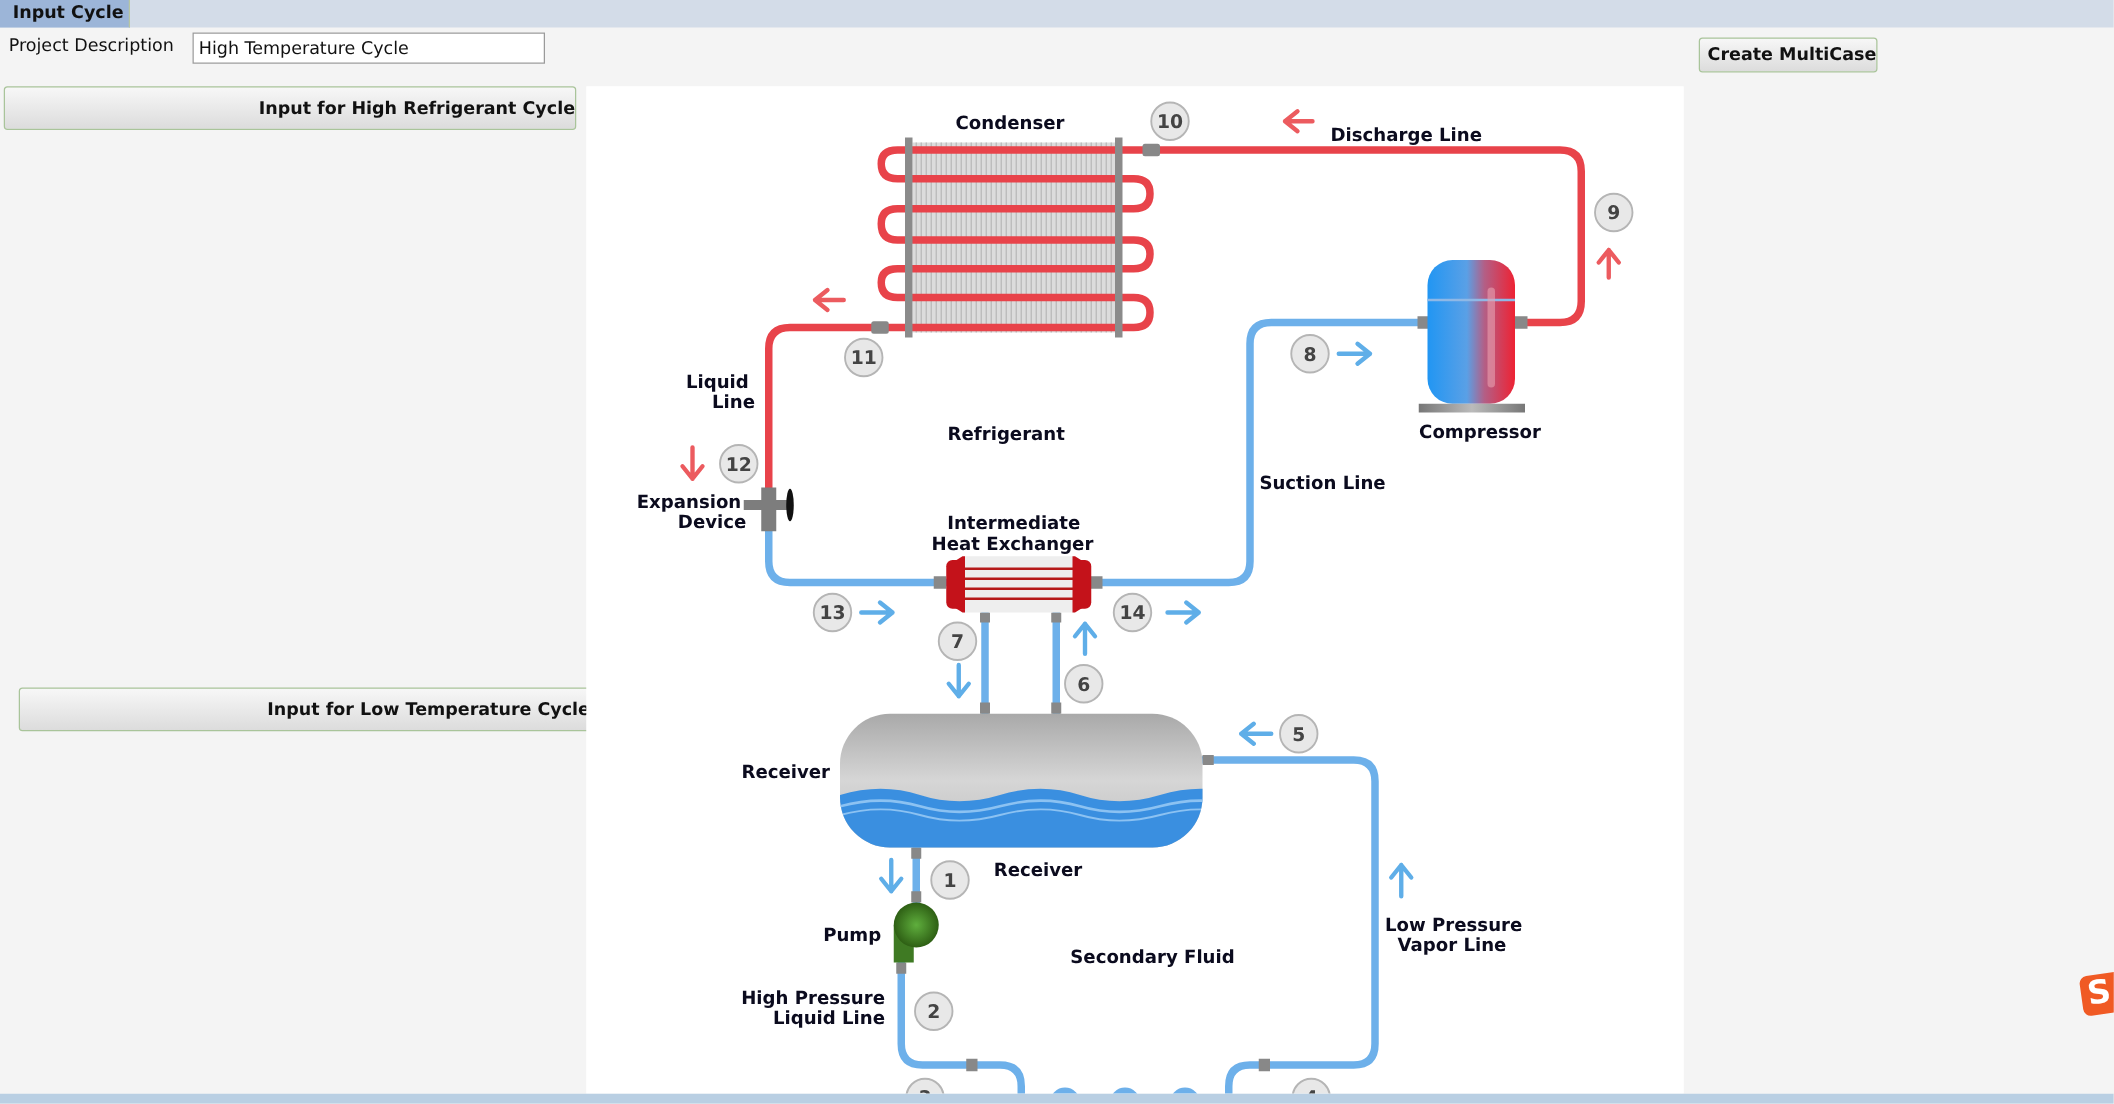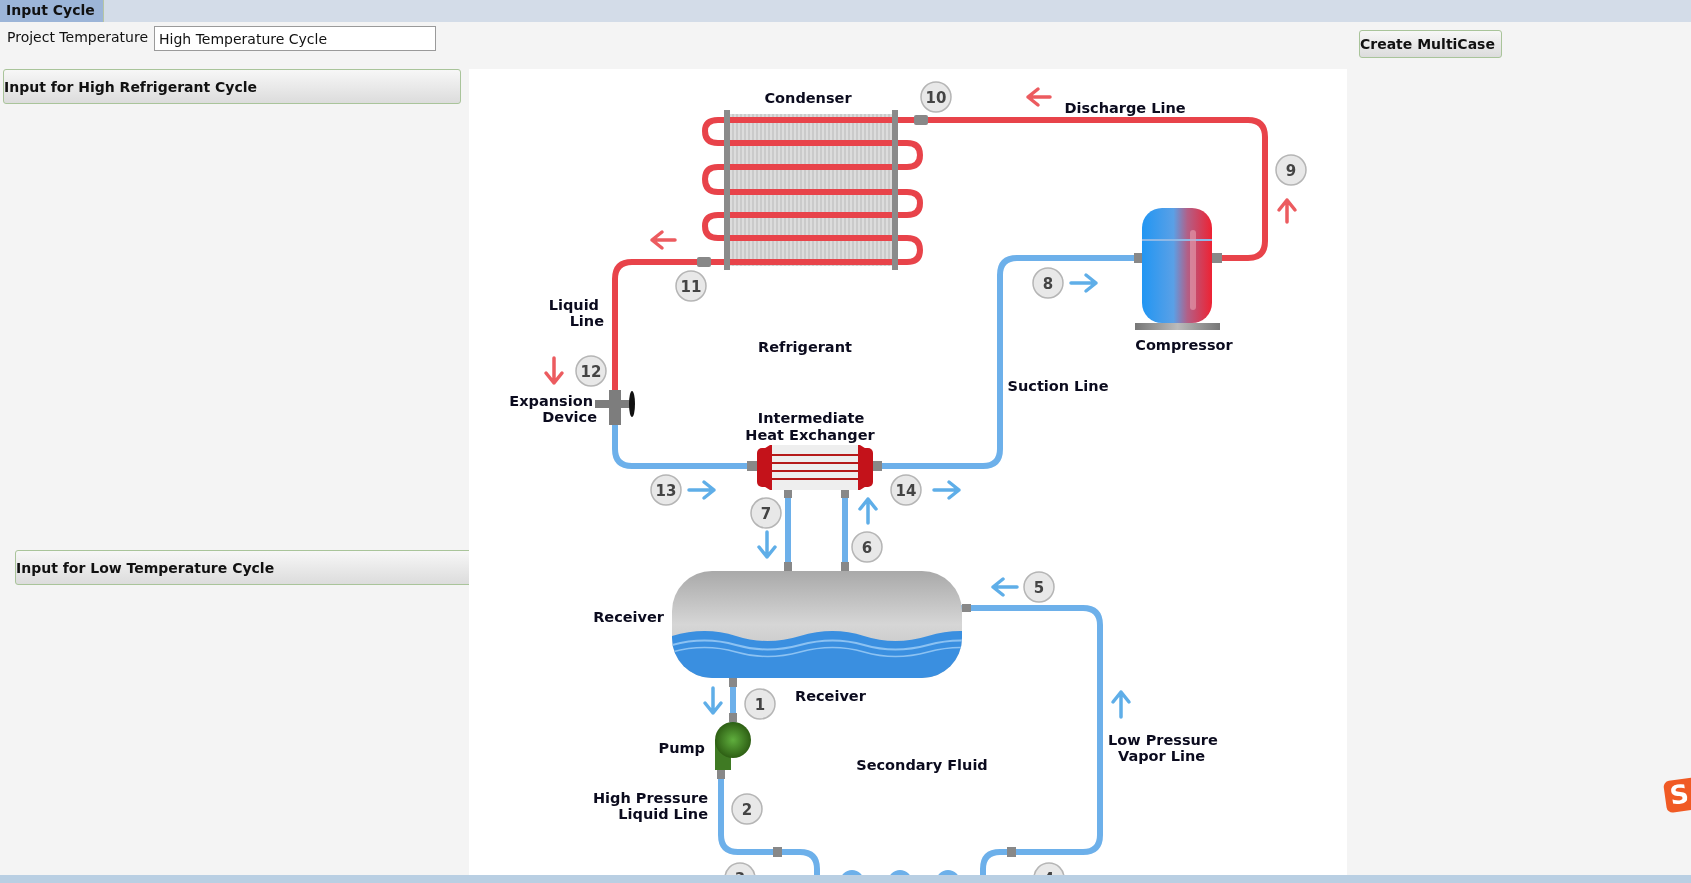--- a/index.html
+++ b/index.html
@@ -1,38 +1,38 @@
 <!DOCTYPE html>
 <html><head>
 <meta charset="utf-8">
 <style>
   html, body { margin:0; padding:0; }
   body { width:1691px; height:883px; position:relative; overflow:hidden; background:#f4f4f4; font-family:"DejaVu Sans", sans-serif; }
   .topbar { position:absolute; left:0; top:0; width:1691px; height:22px; background:#d3dce8; }
-  .tab { position:absolute; left:0; top:0; height:22px; width:104px; background:#9cb5d8; border-right:1px solid #b7c6a4; font-weight:bold; font-size:14px; line-height:21px; padding-left:6px; box-sizing:border-box; color:#111; }
+  .tab { position:absolute; left:0; top:0; height:22px; width:104px; background:#9cb5d8; border-right:1px solid #b7c6a4; font-weight:bold; font-size:14px; line-height:21px; padding-left:6px; box-sizing:border-box; color:#111;text-align:center; }
   .proj-label { position:absolute; left:7px; top:29px; font-size:14px; color:#111; }
   .proj-input { position:absolute; left:154px; top:26px; width:282px; height:25px; box-sizing:border-box; border:1px solid #9a9a9a; background:#fff; font-family:"DejaVu Sans", sans-serif; font-size:14px; padding:2px 4px; color:#111; }
-  .btn { position:absolute; box-sizing:border-box; border:1px solid #a9c49a; border-radius:3px; background:linear-gradient(#f7f7f7,#dcdcdc); font-family:"DejaVu Sans", sans-serif; font-weight:bold; font-size:14px; color:#111; text-align:left; cursor:pointer; padding:0; }
+  .btn { position:absolute; box-sizing:border-box; border:1px solid #a9c49a; border-radius:3px; background:linear-gradient(#f7f7f7,#dcdcdc); font-family:"DejaVu Sans", sans-serif; font-weight:bold; font-size:14px; color:#111; text-align:right; cursor:pointer; padding:0; }
   .btn-high { left:3px; top:69px; width:458px; height:35px; }
   .btn-low { left:3px; top:550px; width:458px; height:35px;margin-left:12px; }
   .btn-multi { left:1359px; top:30px; width:143px; height:28px; }
   .panel { position:absolute; left:469px; top:69px; width:878px; height:806px; background:#fff; overflow:hidden; }
   .bottombar { position:absolute; left:0; top:875px; width:1691px; height:8px; background:#b9cfe3; }
   .logo { position:absolute; left:1665px; top:779px; width:36px; height:32px; background:#f05a24; border-radius:6px; transform:rotate(-8deg); color:#fff; font-weight:bold; font-size:26px; line-height:30px; padding-left:5px; box-sizing:border-box; }
   svg text { font-family:"DejaVu Sans", sans-serif; }
   .lbl { font-weight:bold; font-size:14.5px; fill:#0b0b1e; }
   .num { font-weight:bold; font-size:15px; fill:#444; text-anchor:middle; }
 </style>
 </head>
 <body>
 
 <div class="topbar"></div>
 <div class="tab">Input Cycle</div>
 
-<span class="proj-label">Project Temperature</span>
+<span class="proj-label">Project Description</span>
 <input class="proj-input" type="text" value="High Temperature Cycle" style="">
 
 <button class="btn btn-high">Input for High Refrigerant Cycle</button>
 <button class="btn btn-low">Input for Low Temperature Cycle</button>
 <button class="btn btn-multi">Create MultiCase</button>
 
 <div class="panel">
 <svg width="878" height="806" viewBox="469 69 878 806">
   <defs>
     <linearGradient id="compG" x1="0" x2="1">

